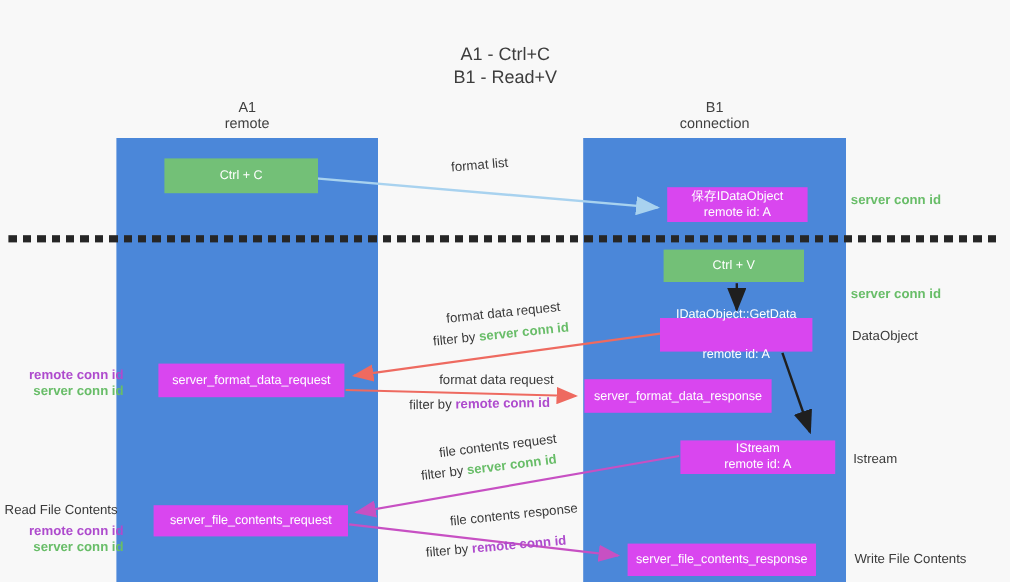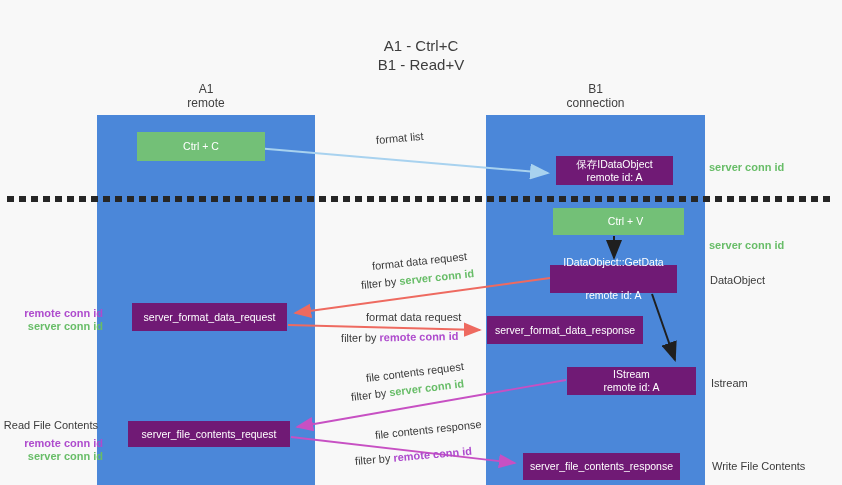--- a/index.html
+++ b/index.html
@@ -16,21 +16,21 @@
   .lane{position:absolute;top:87px;height:373px;background:#4b87d9;z-index:1;}
   .lane-left{left:97px;width:218px;}
   .lane-right{left:486px;width:219px;}
 
   .dotted-line{position:absolute;left:7px;width:828px;top:168px;height:6px;z-index:2;
     background:repeating-linear-gradient(90deg,#262626 0 7px,transparent 7px 12px);}
 
   .node{position:absolute;z-index:3;color:#fff;text-align:center;display:flex;
         flex-direction:column;justify-content:center;font-size:10.5px;line-height:13px;}
   .node-green{background:#73c077;}
-  .node-orange{background:#701a75;}
+  .node-orange{background:#d946ef;}
 
   .side-label{position:absolute;z-index:3;font-size:11px;line-height:13px;color:#3a3a3a;white-space:nowrap;}
   .green-text{color:#68bd68;font-weight:bold;}
   .purple-text{color:#ae4bcd;font-weight:bold;}
   .right-align{text-align:right;}
 
   .arrow-label{position:absolute;z-index:3;font-size:11px;color:#3a3a3a;white-space:nowrap;
                transform-origin:left center;}
 
   svg.arrows{position:absolute;left:0;top:0;z-index:2;}
@@ -85,21 +85,21 @@
 
   <div class="node node-green" style="left:137px;top:104px;width:128px;height:29px;">
     <span>Ctrl + C</span>
   </div>
 
   <div class="node node-orange" style="left:556px;top:128px;width:117px;height:29px;">
     <span>保存IDataObject</span>
     <span>remote id: A</span>
   </div>
 
-  <div class="node node-green" style="left:553px;top:180px;width:117px;height:27px;padding-left:14px;">
+  <div class="node node-green" style="left:553px;top:180px;width:117px;height:27px;">
     <span>Ctrl + V</span>
   </div>
 
   <div class="node node-orange" style="left:550px;top:237px;width:127px;height:28px;gap:20px;">
     <span>IDataObject::GetData</span>
     <span>remote id: A</span>
   </div>
 
   <div class="node node-orange" style="left:487px;top:288px;width:156px;height:28px;">
     <span>server_format_data_response</span>

